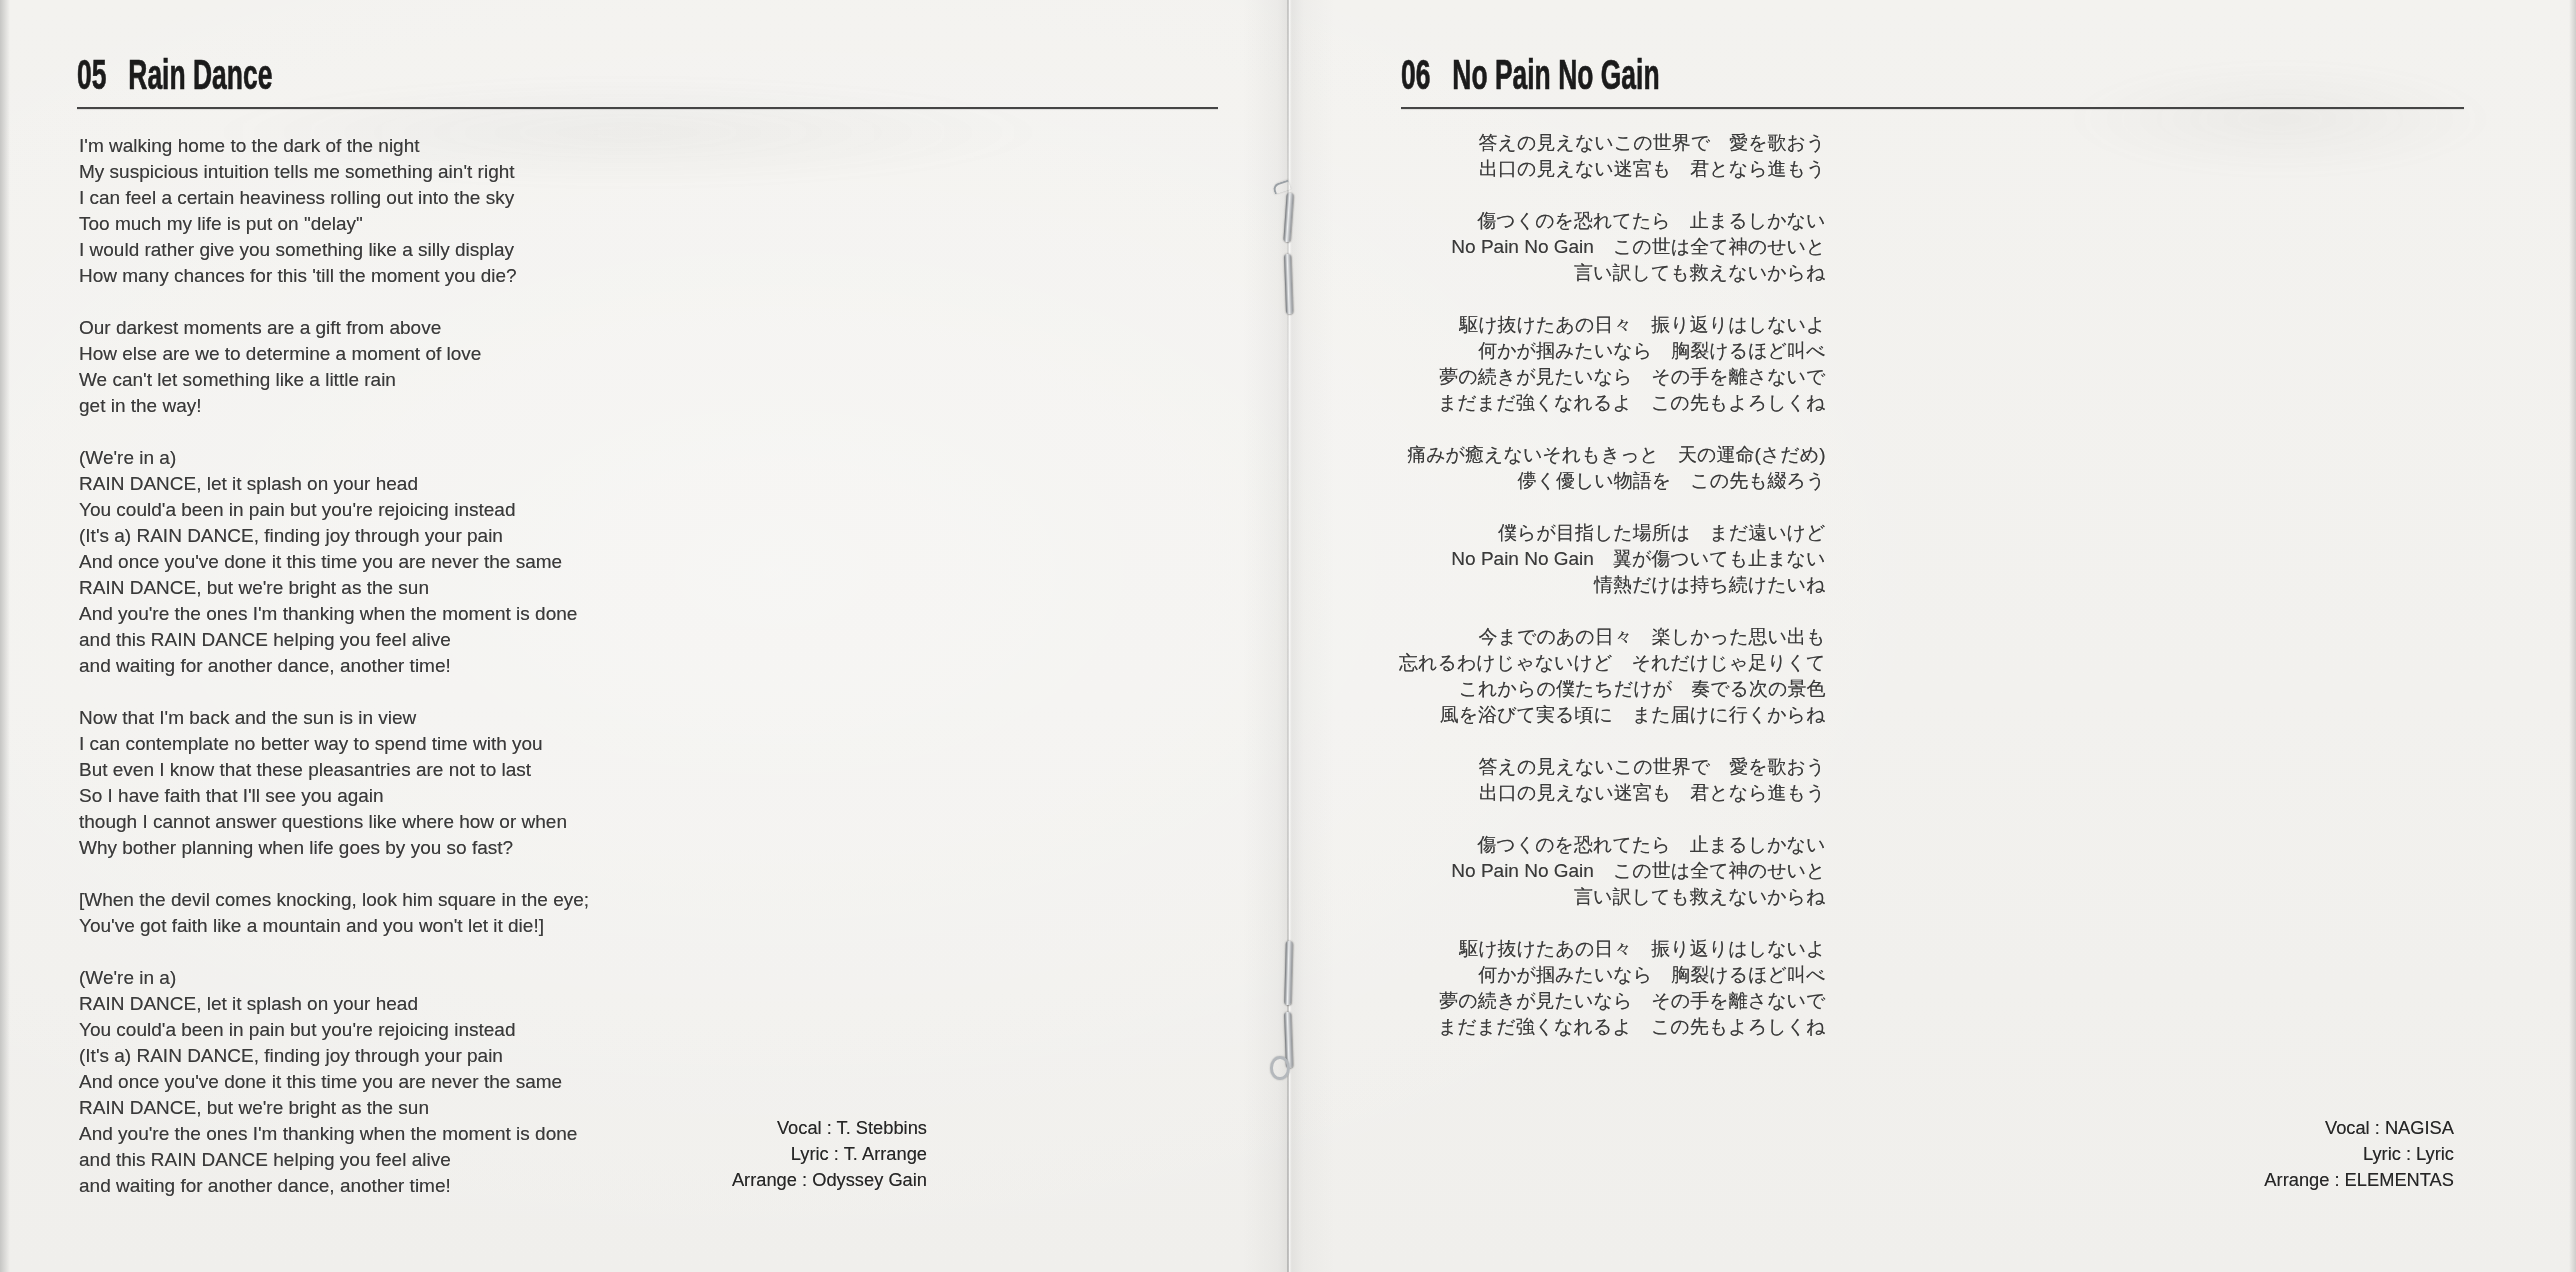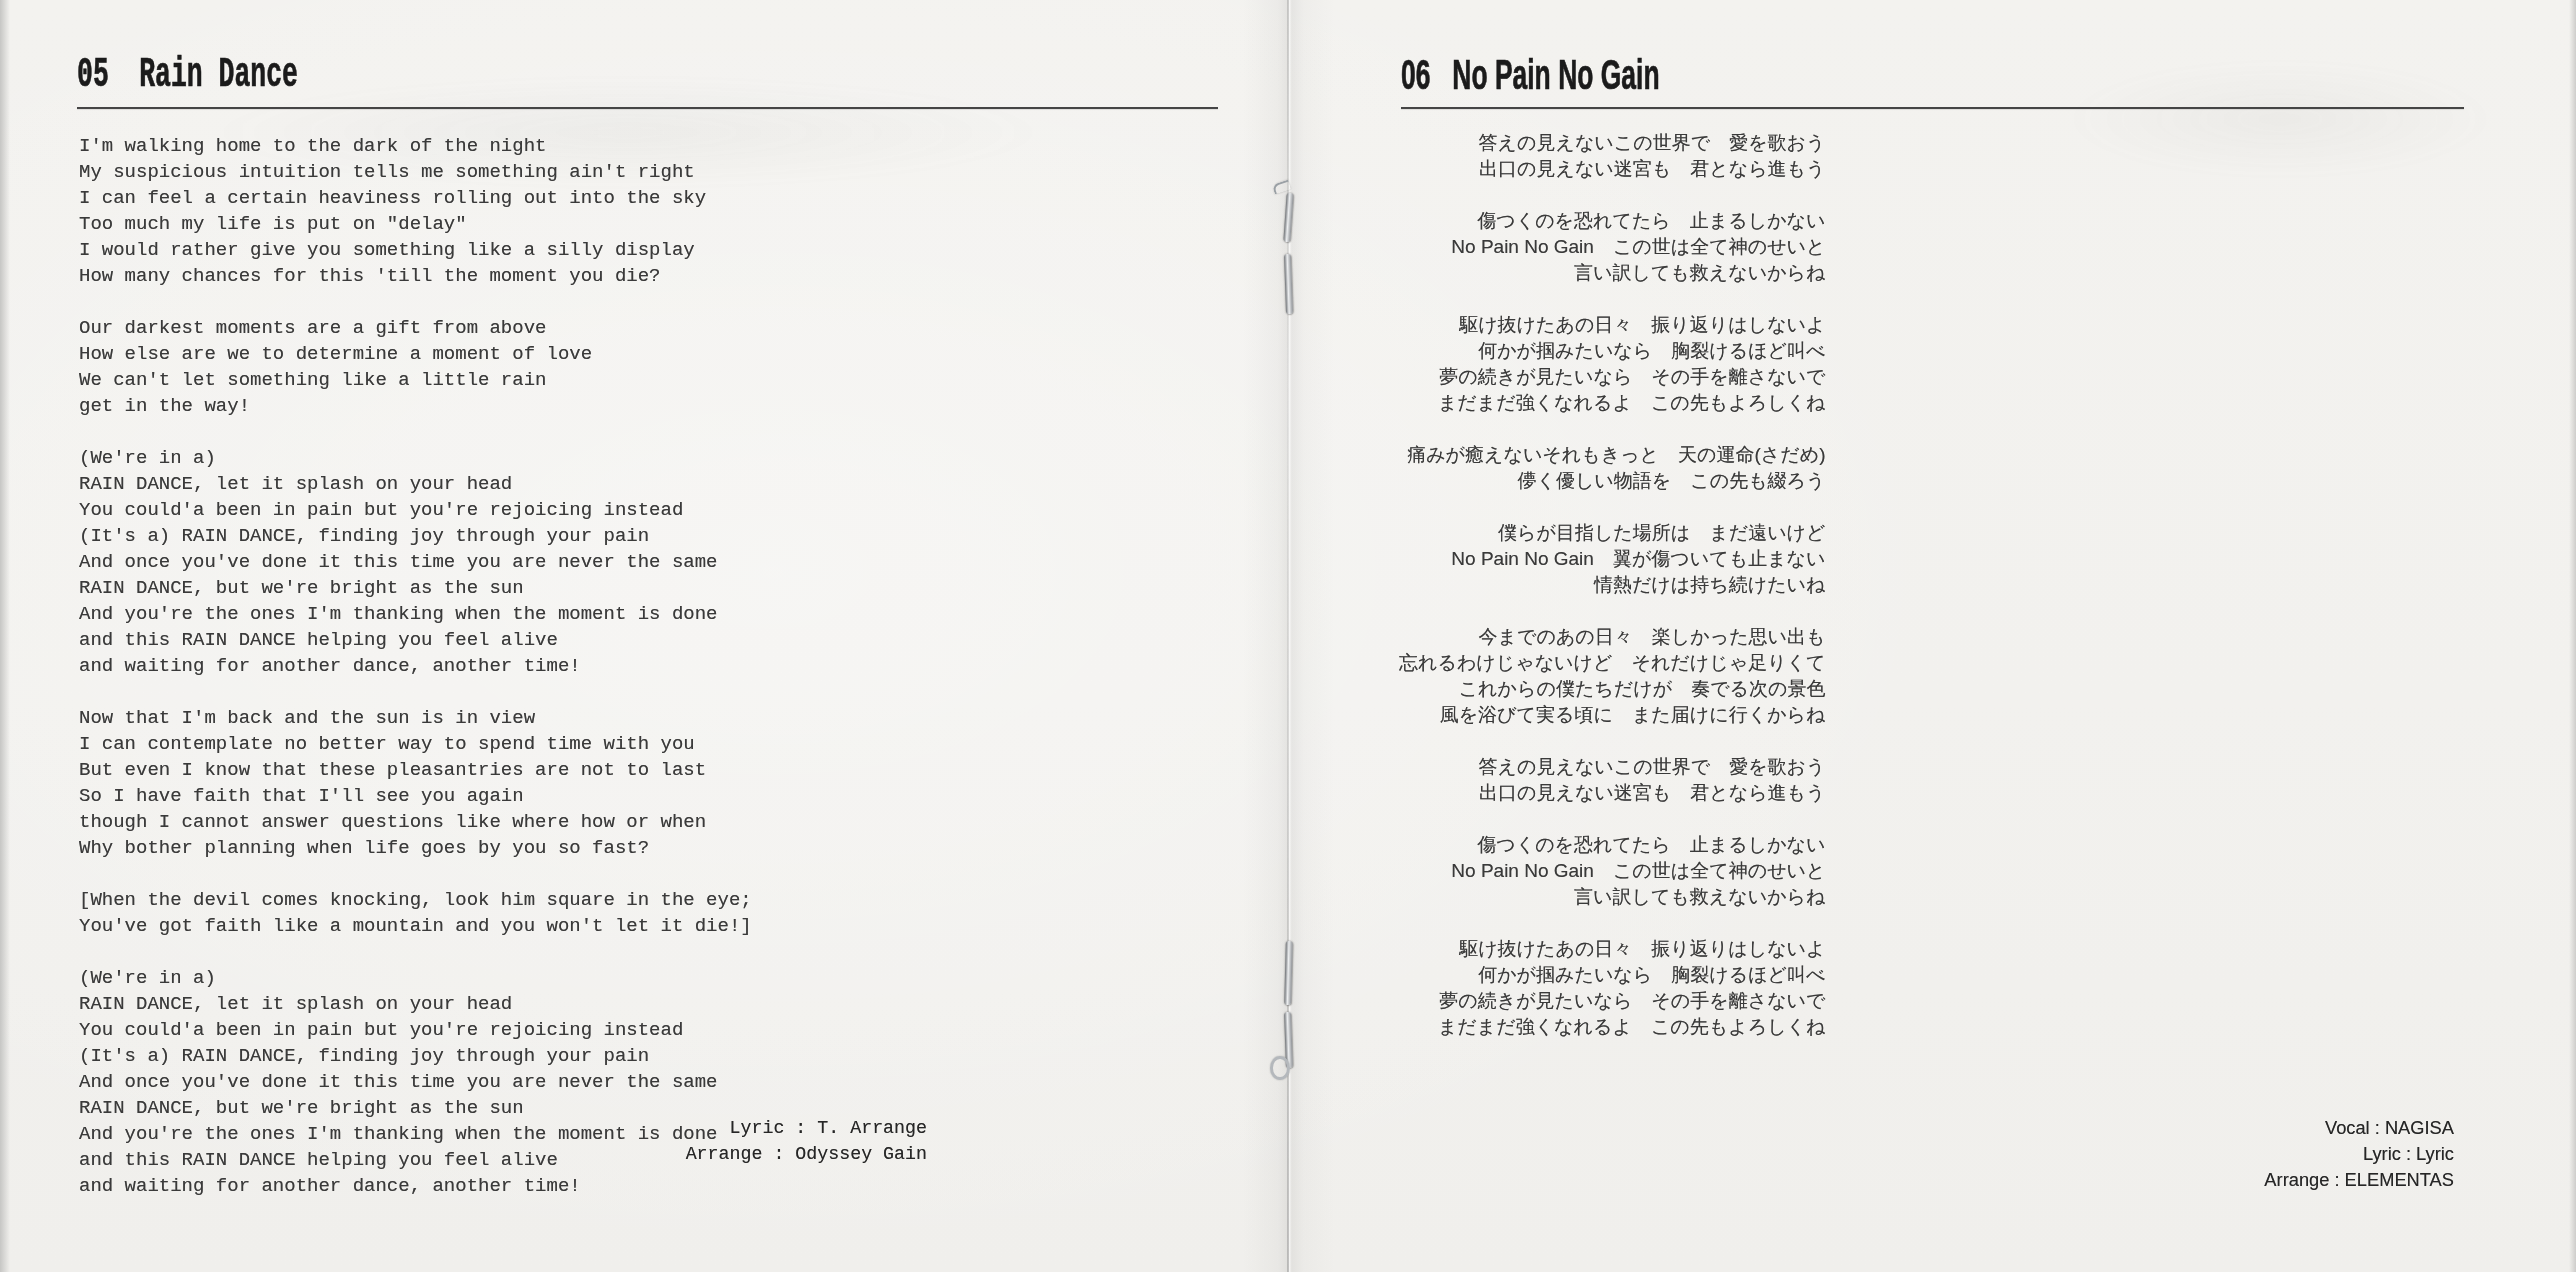--- a/index.html
+++ b/index.html
@@ -6,21 +6,21 @@
   .spread{
     position:relative;
     width:2576px;height:1272px;
     background:
       radial-gradient(ellipse 1764px 1018px at 30% 45%, rgba(255,255,255,.35), rgba(255,255,255,0) 70%),
       linear-gradient(180deg,#f3f2ef 0%,#f2f1ee 55%,#f0efec 100%);
     overflow:hidden;
     font-family:"Liberation Sans","DejaVu Sans",sans-serif;
   }
   .page{position:absolute;top:0;height:100%;}
-  .page-left{left:0;width:1024px;font-family:Liberation Mono, monospace;}
+  .page-left{left:0;width:1024px;}
   .page-right{left:1288px;width:1288px;}
 
   .title-row{
     position:absolute;
     white-space:nowrap;
     font-size:42px;line-height:42px;font-weight:700;
     color:#1b1b1b;
     -webkit-text-stroke:0.7px #1b1b1b;
     transform:scaleX(0.63);
     transform-origin:left top;
@@ -154,20 +154,21 @@
 (We're in a)
 RAIN DANCE, let it splash on your head
 You could'a been in pain but you're rejoicing instead
 (It's a) RAIN DANCE, finding joy through your pain
 And once you've done it this time you are never the same
 RAIN DANCE, but we're bright as the sun
 And you're the ones I'm thanking when the moment is done
 and this RAIN DANCE helping you feel alive
 and waiting for another dance, another time!</div>
     <div class="credits pl-credits">
+      <div>Vocal : T. Stebbins</div>
       <div>Lyric : T. Arrange</div>
       <div>Arrange : Odyssey Gain</div>
     </div>
   </section>
 
   <section class="page page-right">
     <header class="title-row pr-title">
       <span class="tnum">06</span>
       <span class="tname">No Pain No Gain</span>
     </header>

